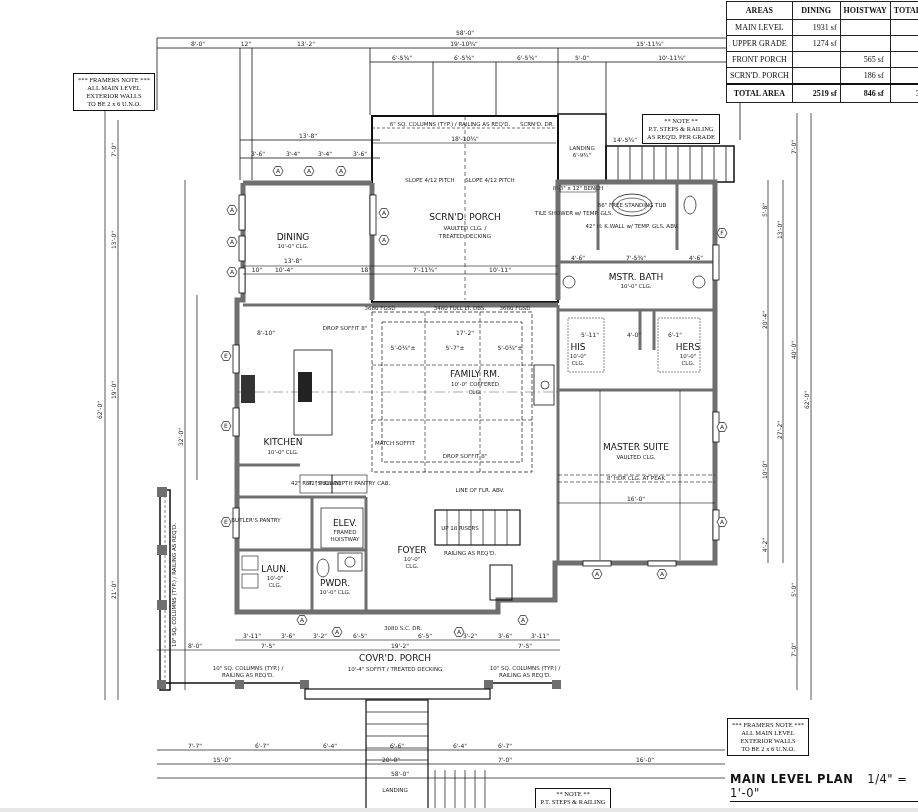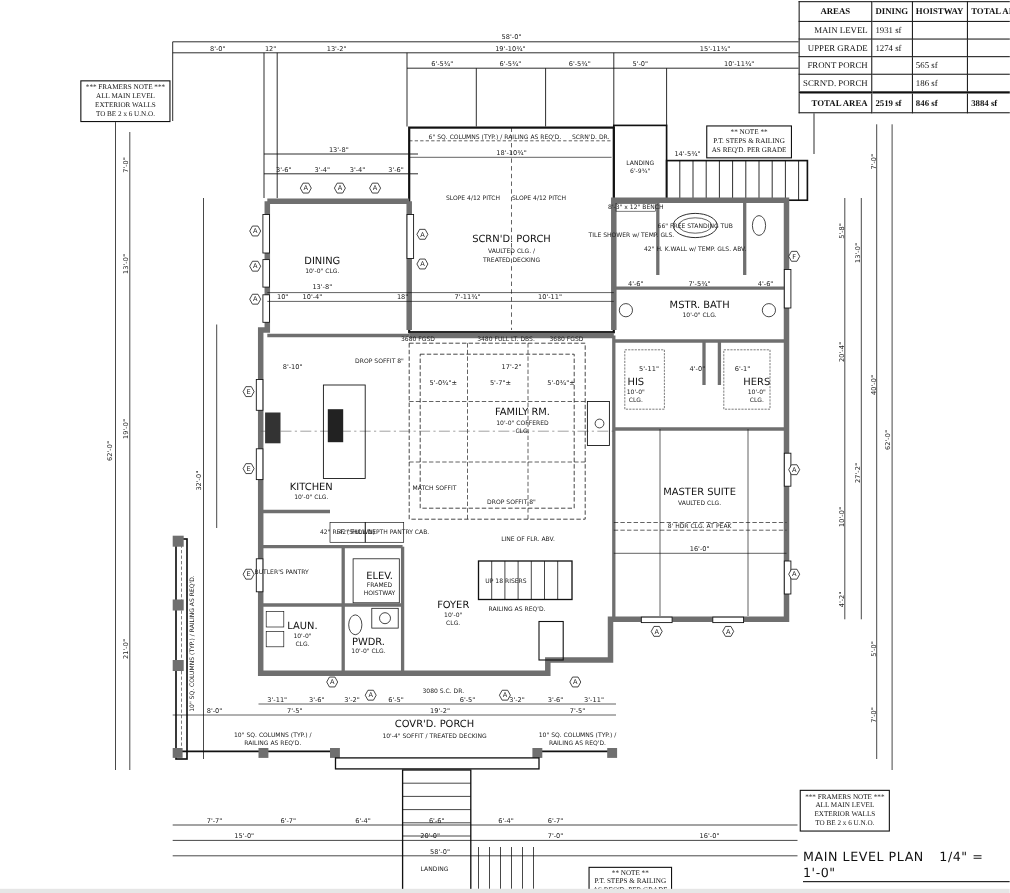--- a/index.html
+++ b/index.html
@@ -2,22 +2,22 @@
 <html><head>
 <meta charset="utf-8">
 <style>
   html,body{margin:0;padding:0;background:#fff;}
   body{width:918px;height:812px;position:relative;overflow:hidden;font-family:"Liberation Serif",serif;color:#111;}
   #plan{position:absolute;left:0;top:0;width:918px;height:812px;}
   .areas{position:absolute;left:726px;top:1px;border-collapse:collapse;font-family:"Liberation Serif",serif;font-size:8px;background:#fff;}
   .areas td,.areas th{border:1px solid #222;padding:0 3px;height:15px;white-space:nowrap;}
   .areas th{font-weight:bold;height:17px;}
   .areas tr.total td{font-weight:bold;border-top:2px solid #111;height:17px;}
-  .areas td.lbl{text-align:right;width:62px;margin-left:40px;}
-  .areas td.num{}
+  .areas td.lbl{text-align:center;width:62px;margin-left:40px;}
+  .areas td.num{text-align:center;padding-left:20px;}
   .note{position:absolute;border:1px solid #111;background:#fff;font-family:"Liberation Serif",serif;font-size:6.5px;line-height:8px;text-align:center;padding:2px 4px;}
   .title{position:absolute;left:730px;top:772px;font-family:"DejaVu Sans",sans-serif;font-size:11.5px;letter-spacing:.5px;border-bottom:1px solid #111;padding-bottom:1px;}
   .title span{margin-left:14px;}
   svg text{font-family:"DejaVu Sans",sans-serif;}
   .dim{font-size:6px;fill:#222;}
   .room{font-size:9px;fill:#111;}
   .sub{font-size:5.5px;fill:#222;}
   .bottombar{position:absolute;left:0;top:808px;width:918px;height:4px;background:#e6e6e6;}
 </style>
 </head>
@@ -482,16 +482,16 @@
   <div>EXTERIOR WALLS</div>
   <div>TO BE 2 x 6 U.N.O.</div>
 </div>
 <div class="note" style="left:535px;top:788px;padding:1px 3px;">
   <div>** NOTE **</div>
   <div>P.T. STEPS &amp; RAILING</div>
   <div>AS REQ'D. PER GRADE</div>
 </div>
 
 <div class="title">
-  <b style="font-weight:normal">MAIN LEVEL PLAN</b><span>1/4" = 1'-0"</span>
+  <b style="font-weight:bold">MAIN LEVEL PLAN</b><span>1/4" = 1'-0"</span>
 </div>
 
 <div class="bottombar"></div>
 
 </body></html>

